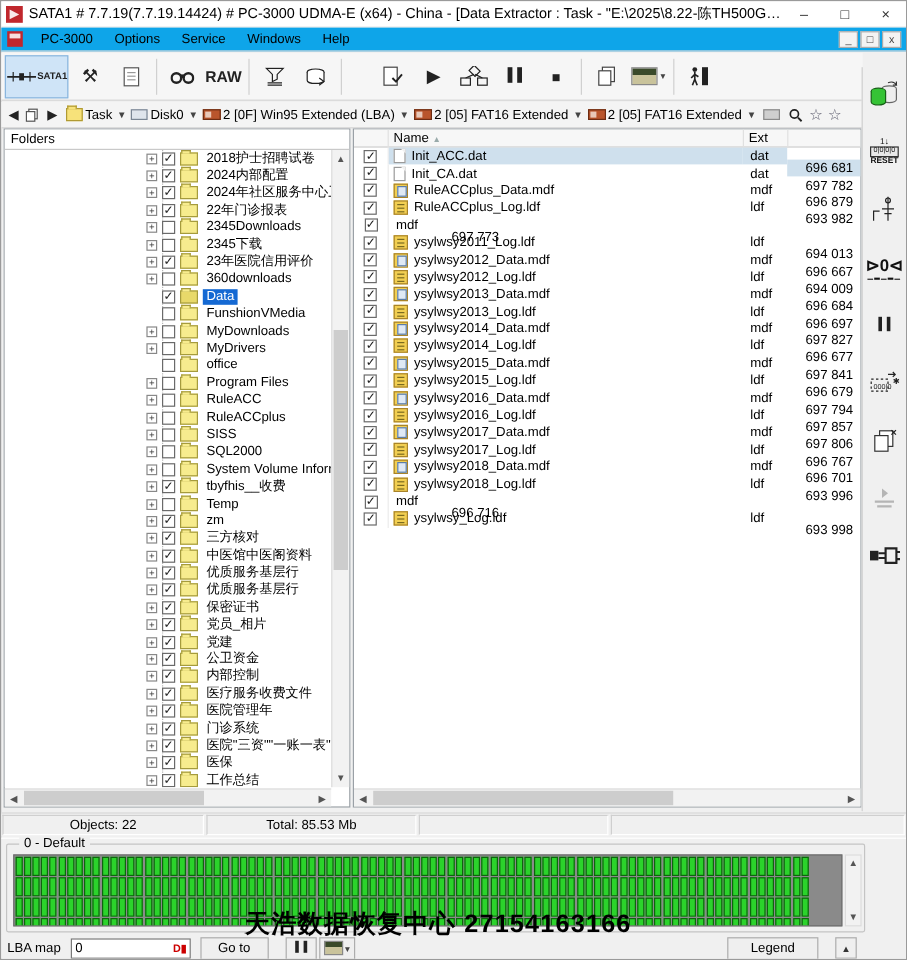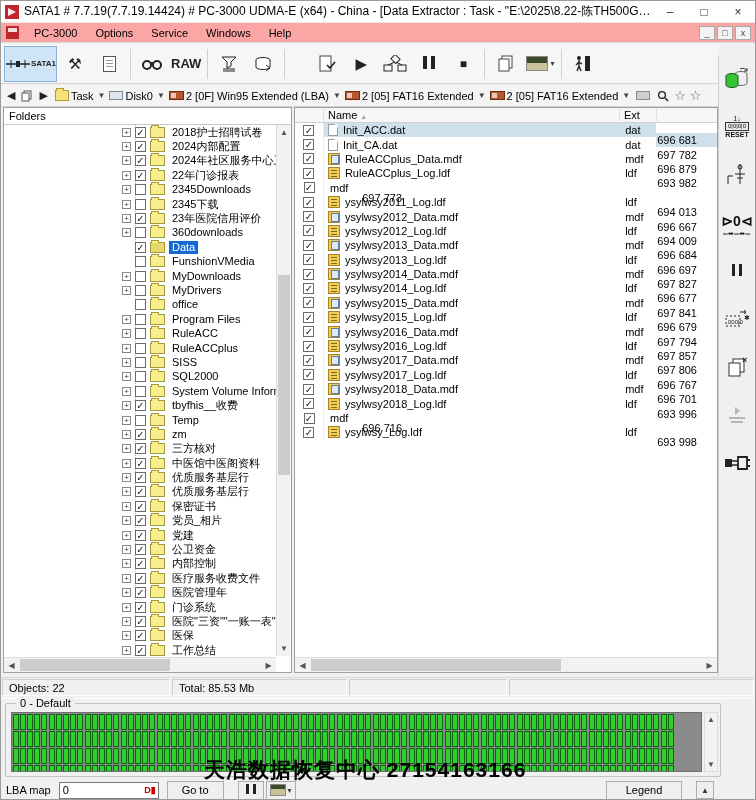--- a/index.html
+++ b/index.html
@@ -5,21 +5,21 @@
   html,body{margin:0;padding:0;background:#d8d8d8;}
   *{box-sizing:border-box;}
   .app{position:relative;width:756px;height:800px;background:#f0f0f0;font-family:"Liberation Sans",sans-serif;font-size:11px;color:#000;overflow:hidden;border:1px solid #9a9a9a;}
   
   .titlebar{position:absolute;top:0;left:0;right:0;height:22px;background:#fff;display:flex;align-items:center;border-bottom:1px solid #e8e8e8;}
   .appicon{width:14px;height:14px;margin:0 5px 0 4px;background:#c0272d;position:relative;flex:none;}
   .appicon::after{content:"";position:absolute;left:3px;top:3px;border-left:8px solid #fff;border-top:4px solid transparent;border-bottom:4px solid transparent;opacity:.9;}
   .title-text{flex:1;font-size:12px;white-space:nowrap;overflow:hidden;text-overflow:ellipsis;}
   .wbtn{width:34px;height:21px;display:flex;align-items:center;justify-content:center;font-size:12px;color:#333;flex:none;}
   
-  .menubar{position:absolute;top:22px;left:0;right:0;height:20px;background:#fca5a5;display:flex;align-items:center;border-bottom:1px solid #ddd;}
+  .menubar{position:absolute;top:22px;left:0;right:0;height:20px;background:#0ea5e9;display:flex;align-items:center;border-bottom:1px solid #ddd;}
   .menuicon{width:13px;height:13px;margin:0 6px 0 5px;background:#c0272d;flex:none;position:relative;}
   .menuicon::after{content:"";position:absolute;left:2px;top:2px;right:2px;height:4px;background:#fff;opacity:.85;}
   .menu-item{padding:3px 9px;cursor:default;}
   .mdi{margin-left:auto;display:flex;gap:2px;padding-right:4px;}
   .mdi span{width:16px;height:14px;border:1px solid #aaa;background:#f3f3f3;font-size:9px;line-height:12px;text-align:center;color:#444;}
   
   .toolbar{position:absolute;top:43px;left:0;width:718px;height:40px;background:#f6f6f6;border-bottom:1px solid #d5d5d5;display:flex;align-items:center;padding-left:2px;}
   .tb{height:36px;min-width:32px;display:flex;align-items:center;justify-content:center;margin:0 1px;border:1px solid transparent;background:transparent;color:#222;}
   .tb.active{background:#cfe4f7;border-color:#8ab6de;}
   .tb .g{font-size:15px;line-height:16px;}
@@ -74,32 +74,32 @@
   
   .flist-hdr{display:flex;height:15px;border-bottom:1px solid #d0d0d0;background:#f7f7f7;align-items:center;}
   .fh{border-right:1px solid #e0e0e0;height:15px;line-height:14px;padding-left:4px;}
   .fh.c1{width:29px;} .fh.c2{width:296px;} .fh.c3{width:37px;} .fh.c4{width:61px;border-right:none;flex:1;}
   .sortarr{font-size:7px;color:#9aa;margin-left:3px;}
   .flist-row{display:flex;height:14.4px;align-items:center;}
   .fc{height:14.4px;display:flex;align-items:center;}
   .fc.c1{width:29px;border-right:1px solid #ececec;justify-content:center;}
   .fc.c2{width:296px;padding-left:4px;}
   .fc.c3{width:37px;justify-content:flex-start;padding-left:6px;}
-  .fc.c4{width:61px;justify-content:flex-end;padding-right:20px;margin-top:20px;}
+  .fc.c4{width:61px;justify-content:flex-end;padding-right:6px;margin-top:20px;}
   .flist-row.sel .c2,.flist-row.sel .c3,.flist-row.sel .c4{background:#cfe0ed;}
   .ficon{width:12px;height:12px;margin-right:5px;flex:none;position:relative;}
   .ficon.dat{background:#fff;border:1px solid #9a9a9a;width:10px;height:12px;}
   .ficon.dat::after{content:"";position:absolute;right:-1px;top:-1px;border-top:4px solid #f0f0f0;border-left:4px solid transparent;}
   .ficon.mdf{background:#f2cf52;border:1px solid #a8832a;}
   .ficon.mdf::after{content:"";position:absolute;right:0px;top:1px;width:6px;height:7px;background:#dfe9f5;border:1px solid #5b7da8;}
   .ficon.ldf{background:#f2cf52;border:1px solid #a8832a;}
   .ficon.ldf::after{content:"";position:absolute;left:2px;top:2px;right:2px;height:1px;background:#7a6a20;box-shadow:0 3px 0 #7a6a20,0 6px 0 #7a6a20;}
   
   .statusbar{position:absolute;top:676px;left:0;right:0;height:20px;background:#f0f0f0;display:flex;border-top:1px solid #d8d8d8;}
-  .scell{border:1px solid;border-color:#cfcfcf #fff #fff #cfcfcf;margin:1px;padding:2px 6px;white-space:nowrap;}
+  .scell{border:1px solid;border-color:#cfcfcf #fff #fff #cfcfcf;margin:1px;padding:2px 6px;white-space:nowrap;text-align:center;}
   .scell.s1{width:168px;} .scell.s2{width:175px;} .scell.s3{width:158px;} .scell.s4{flex:1;}
   
   .mappanel{position:absolute;top:697px;left:0;width:756px;height:81px;background:#f0f0f0;border-top:1px solid #fff;}
   .groupbox{position:absolute;left:4px;top:4px;width:716px;height:74px;border:1px solid #c4c4c4;border-radius:2px;}
   .grouplabel{position:absolute;left:10px;top:-7px;background:#f0f0f0;padding:0 4px;font-size:11px;}
   .mapblocks{position:absolute;left:5px;top:8px;right:18px;bottom:4px;background:#8a8a8a;overflow:hidden;border:1px solid #6f6f6f;}
   .maprow{height:17px;overflow:hidden;white-space:nowrap;}
   .blk{display:inline-block;width:6px;height:16px;margin:1px 0 0 1px;border:1px solid #0e640e;}
   .blk.g5{margin-left:2px;}
   .map-vscroll{position:absolute;top:8px;right:2px;bottom:4px;width:14px;background:#f2f2f2;border:1px solid #dcdcdc;}

